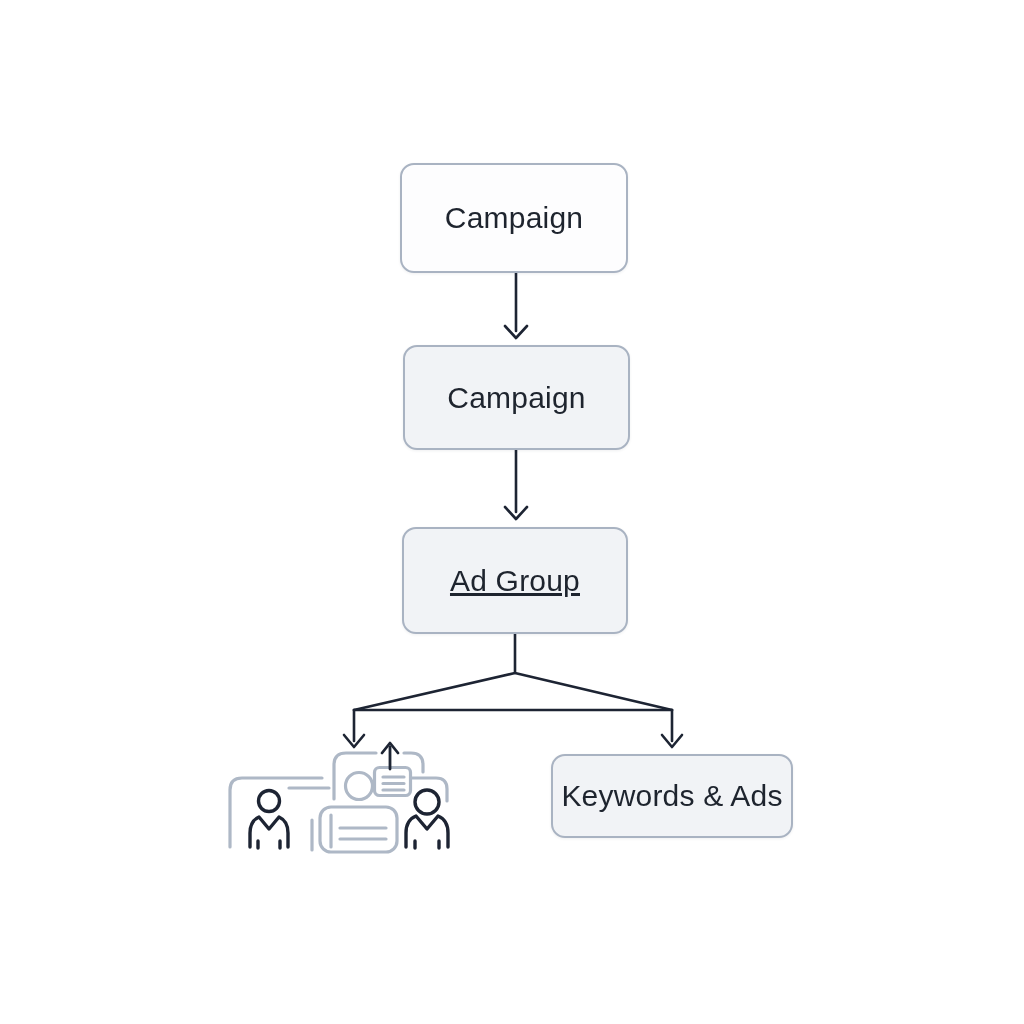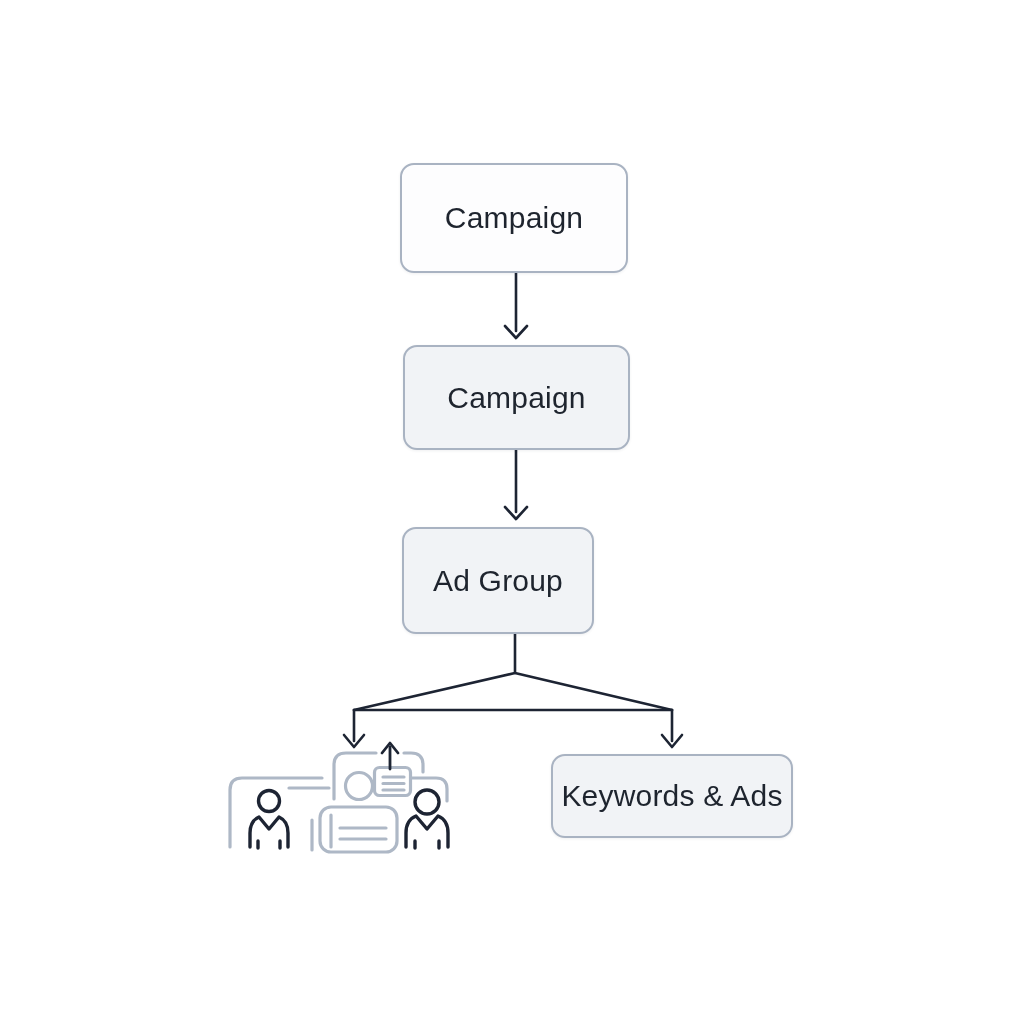--- a/index.html
+++ b/index.html
@@ -29,21 +29,21 @@
     box-sizing:border-box;
     color:var(--node_text);
     font-size:30px;
     letter-spacing:0.2px;
     box-shadow:0 1px 3px rgba(30,40,60,0.07);
   }
   .node-white{background:var(--node_fill_white);}
   .node-gray{background:var(--node_fill_gray);}
   #node-account { left:400px; top:163px; width:228px; height:110px; }
   #node-campaign{ left:403px; top:345px; width:227px; height:105px; }
-  #node-adgroup { left:402px; top:527px; width:192px; height:107px; }
+  #node-adgroup { left:402px; top:527px; width:226px; height:107px;text-decoration:underline; }
   #node-keywords{ left:551px; top:754px; width:242px; height:84px; }
 </style>
 </head>
 <body>
 
 <div class="stage">
 
   <svg class="layer" viewBox="0 0 1024 1024" aria-hidden="true">
 
     <g fill="none" stroke="#1d2433" stroke-width="2.6" stroke-linecap="round" stroke-linejoin="round">

